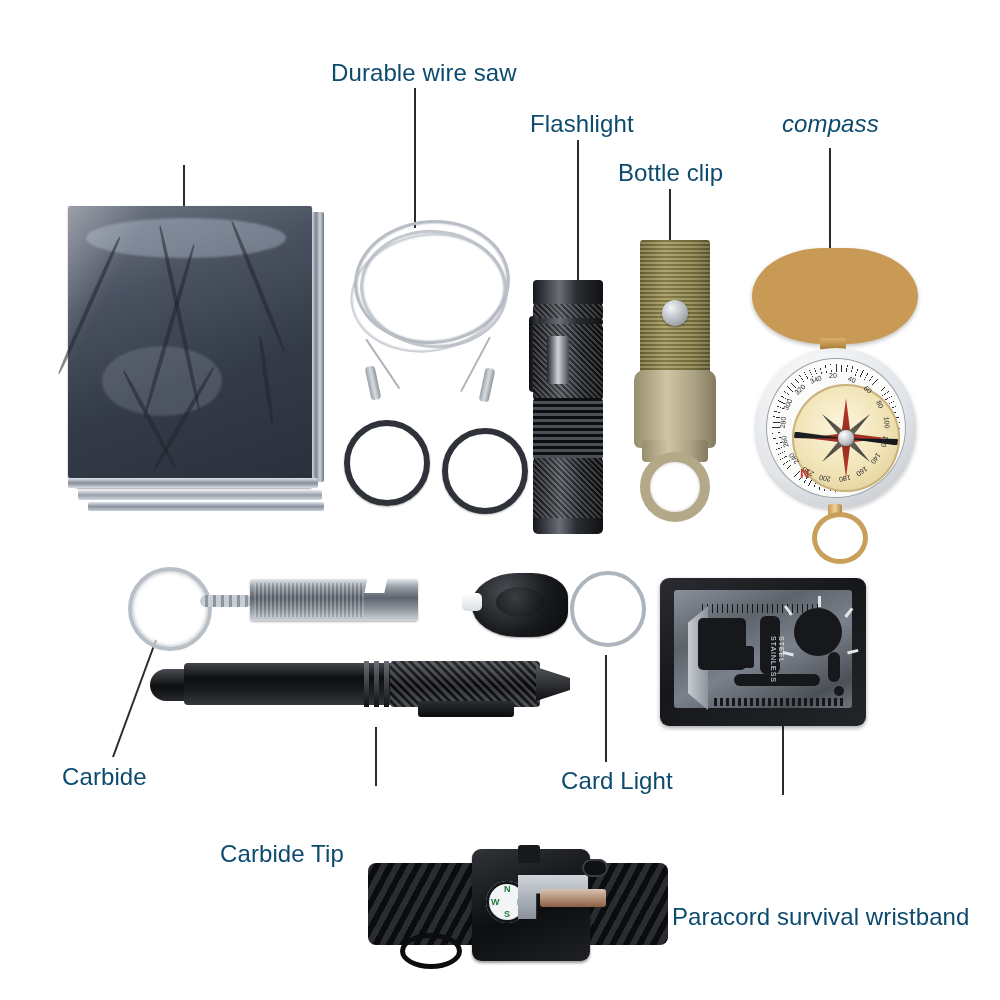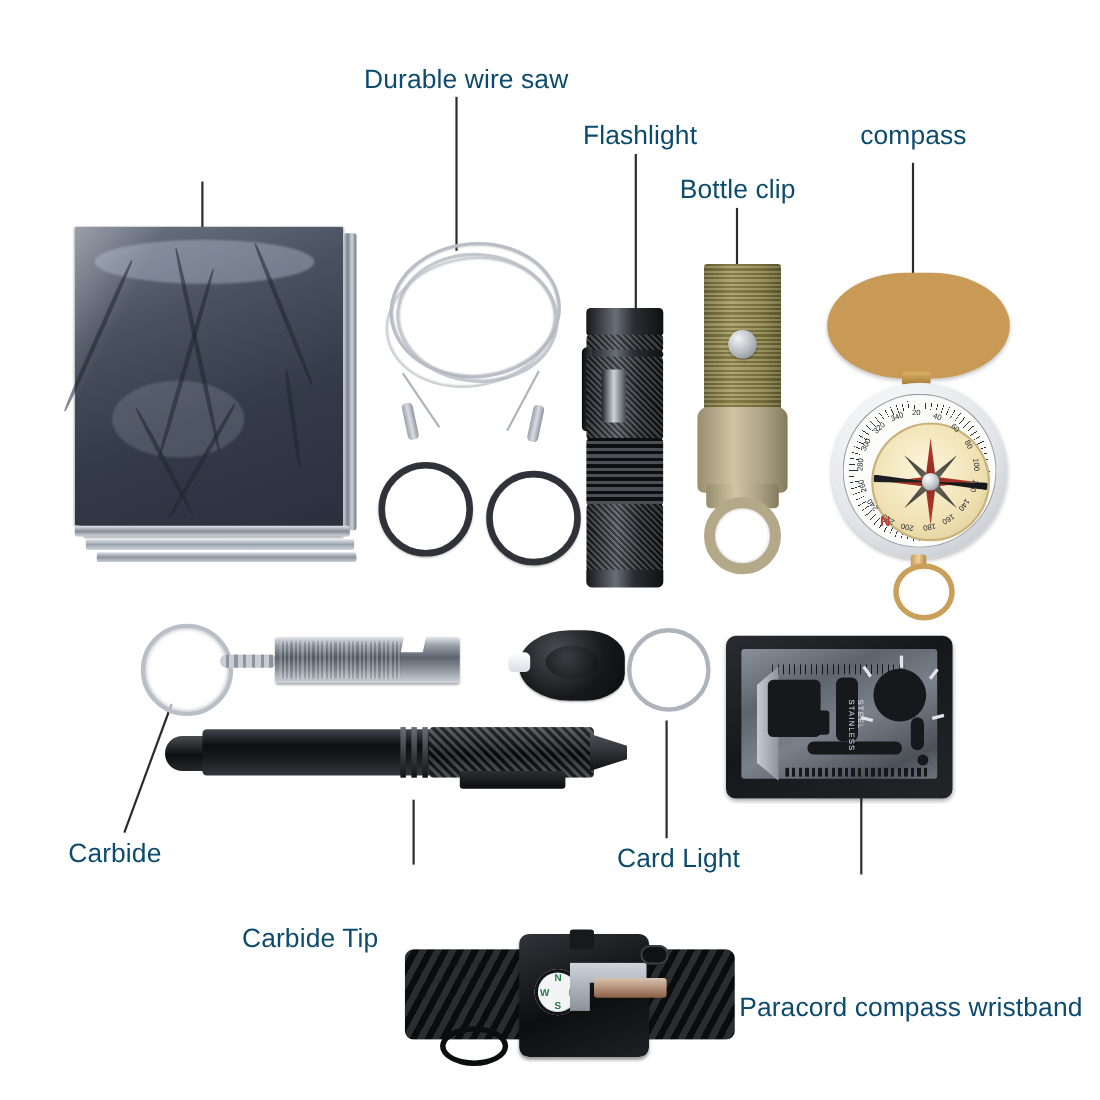--- a/index.html
+++ b/index.html
@@ -264,25 +264,25 @@
       <line x1="156" y1="640" x2="113" y2="757"></line>
       <line x1="376" y1="727" x2="376" y2="786"></line>
       <line x1="606" y1="655" x2="606" y2="762"></line>
       <line x1="783" y1="722" x2="783" y2="795"></line>
     </g>
   </svg>
 
   <div class="label" style="left:331px;top:56px;">Durable wire saw</div>
   <div class="label" style="left:530px;top:107px;">Flashlight</div>
   <div class="label" style="left:618px;top:156px;">Bottle clip</div>
-  <div class="label" style="left:782px;top:107px;">compass</div>
+  <div class="label" style="left:782px;top:107px;font-style:italic;">compass</div>
   <div class="label" style="left:62px;top:760px;">Carbide</div>
   <div class="label" style="left:220px;top:837px;">Carbide Tip</div>
   <div class="label" style="left:561px;top:764px;">Card Light</div>
-  <div class="label" style="left:672px;top:900px;">Paracord compass wristband</div>
+  <div class="label" style="left:672px;top:900px;">Paracord survival wristband</div>
 
   <div class="item" id="blanket">
     <div class="blk-stack">
       <div class="blk-sheet" style="left:14px;top:26px;width:236px;height:266px;"></div>
       <div class="blk-sheet" style="left:10px;top:20px;width:240px;height:268px;opacity:.9;"></div>
       <div class="blk-sheet" style="left:6px;top:10px;width:244px;height:272px;"></div>
       <div class="hilite" style="left:24px;top:22px;width:200px;height:40px;"></div>
       <div class="hilite" style="left:40px;top:150px;width:120px;height:70px;opacity:.5;"></div>
       <div class="crease" style="left:56px;top:40px;width:4px;height:150px;transform:rotate(24deg);"></div>
       <div class="crease" style="left:96px;top:30px;width:4px;height:190px;transform:rotate(-12deg);"></div>

